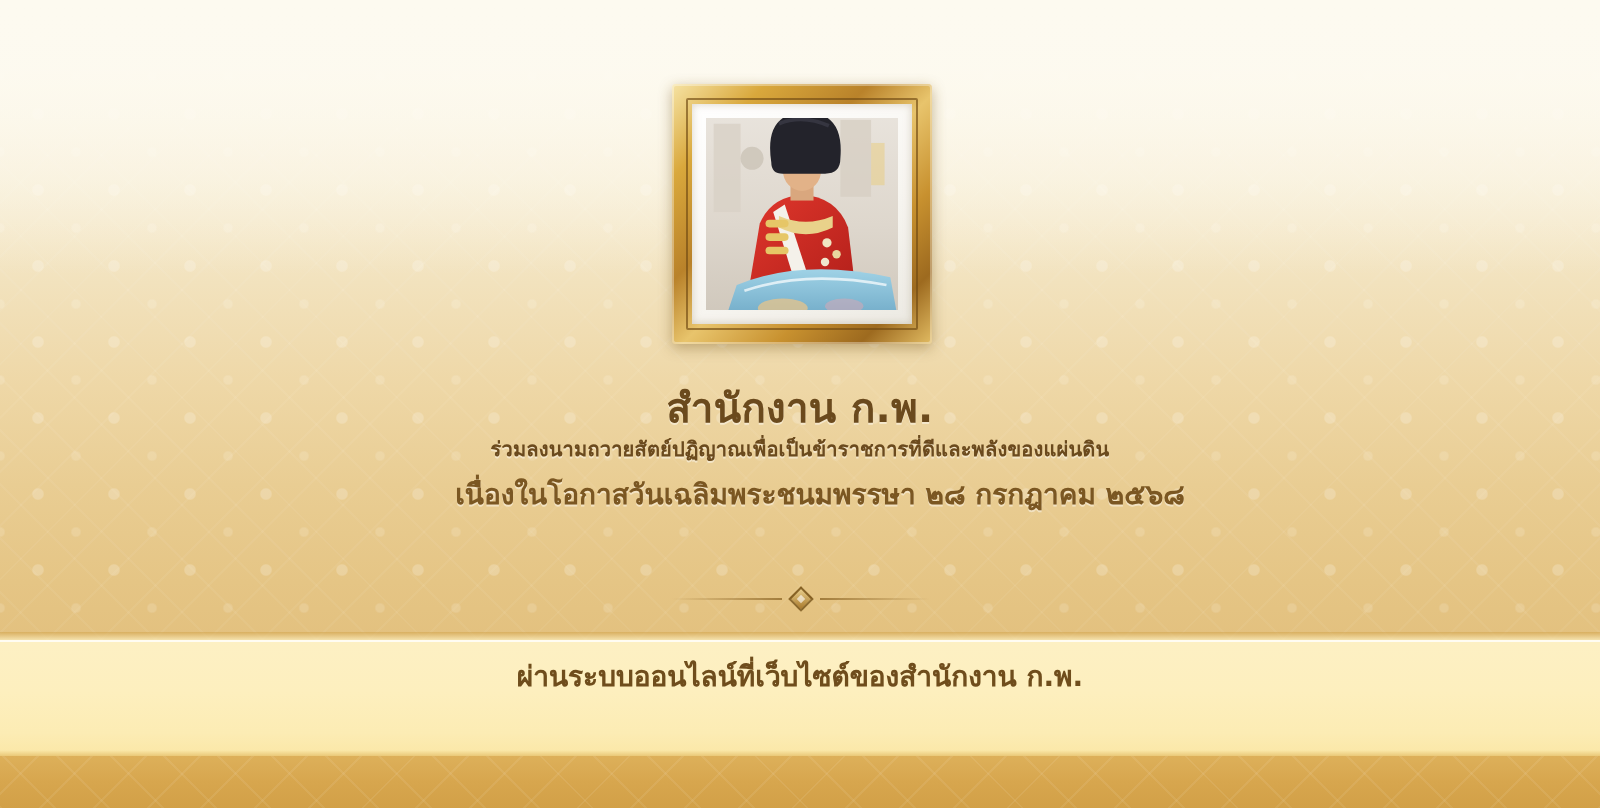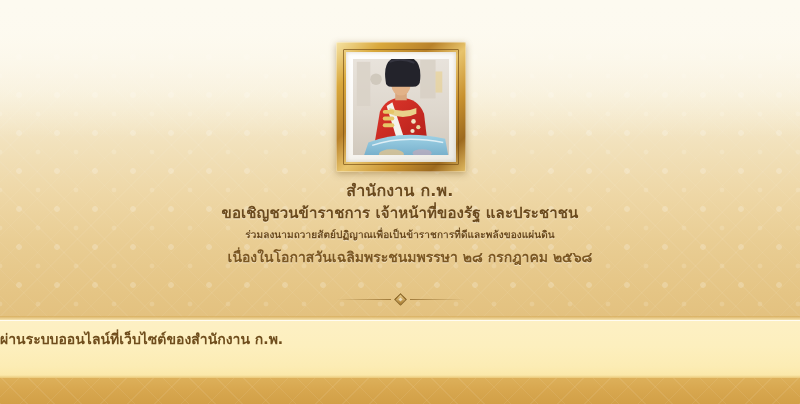--- a/index.html
+++ b/index.html
@@ -79,21 +79,21 @@
   }
   .photo svg{ display:block; width:100%; height:100%; }
 
   
   #headline{
     position:absolute; left:0; right:0; top:180px;
     text-align:center;
     color:#6b4a1d;
     text-shadow:0 1px 0 rgba(255,255,255,.45);
   }
-  .line1{ font-size:16px; font-weight:bold; line-height:22px; letter-spacing:.2px; }
+  .line1{ font-size:20px; font-weight:bold; line-height:22px; letter-spacing:.2px;margin-top:13px; }
   .line2{ font-size:15px; font-weight:bold; line-height:22px; letter-spacing:.1px; }
   .line3{ font-size:10px; font-weight:bold; line-height:22px; letter-spacing:.1px; }
   .line4{ font-size:14px; font-weight:bold; line-height:22px; color:#7b5722;padding-left:20px; }
 
   
   #divider{
     position:absolute; left:0; right:0; top:292px;
     height:14px;
     display:flex; align-items:center; justify-content:center;
   }
@@ -135,20 +135,21 @@
   }
   #gold-band .motif{
     position:absolute; inset:0; opacity:.45;
     background-image:
       repeating-linear-gradient( 45deg, rgba(255,255,255,.16) 0 1px, rgba(255,255,255,0) 1px 19px),
       repeating-linear-gradient(-45deg, rgba(255,255,255,.16) 0 1px, rgba(255,255,255,0) 1px 19px);
   }
 
   #footer{
     position:absolute; left:0; right:0; top:328px;
+    text-align:center;
     color:#6f4d1c;
   }
   .foot1{ font-size:14px; font-weight:bold; line-height:22px; }
   .foot2{ font-size:14px; font-weight:bold; line-height:22px; letter-spacing:.1px; }
 </style>
 </head>
 <body>
 
 <div id="poster">
 
@@ -208,21 +209,20 @@
         <path d="M16 92 Q50 78 96 88 L100 110 L10 110 Z" fill="url(#car)"></path>
         <path d="M20 95 Q52 84 94 92" stroke="#ffffff" stroke-width="1.4" fill="none" opacity=".7"></path>
         <ellipse cx="40" cy="104" rx="13" ry="5" fill="#e8c489" opacity=".75"></ellipse>
         <ellipse cx="72" cy="103" rx="10" ry="4" fill="#cfa9b8" opacity=".6"></ellipse>
       </svg>
     </div>
   </div>
 
   <div id="headline">
     <div class="line1">สำนักงาน ก.พ.</div>
-    <div class="line2">ขอเชิญชวนข้าราชการ เจ้าหน้าที่ของรัฐ และประชาชน</div>
     <div class="line3">ร่วมลงนามถวายสัตย์ปฏิญาณเพื่อเป็นข้าราชการที่ดีและพลังของแผ่นดิน</div>
     <div class="line4">เนื่องในโอกาสวันเฉลิมพระชนมพรรษา ๒๘ กรกฎาคม ๒๕๖๘</div>
   </div>
 
   <div id="divider">
     <span class="div-rule"></span>
     <span class="div-gem"></span>
     <span class="div-rule right"></span>
   </div>
 

